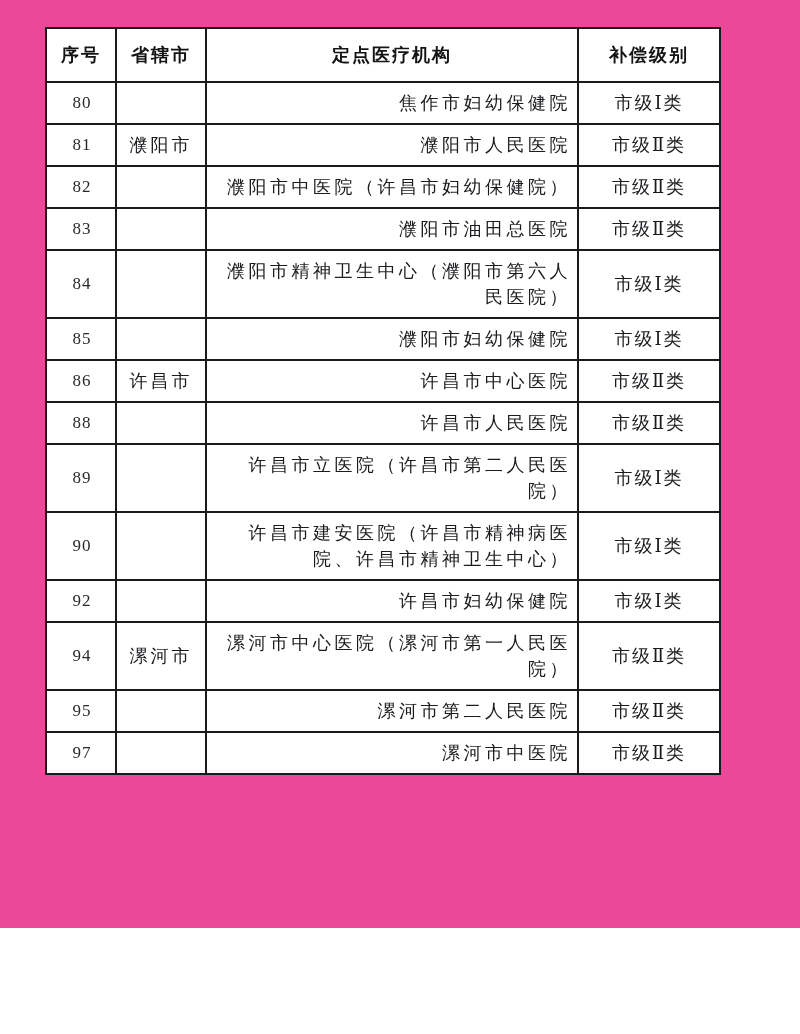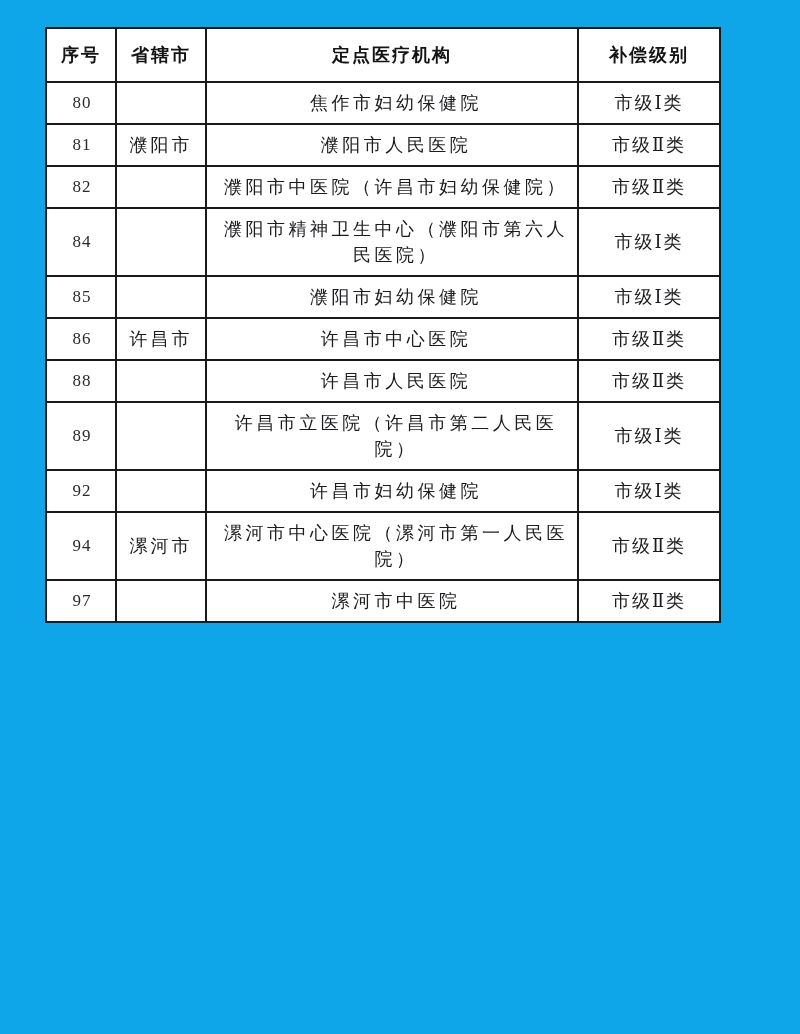--- a/index.html
+++ b/index.html
@@ -3,22 +3,22 @@
 <meta charset="utf-8">
 <style>
   html, body {
     margin: 0;
     padding: 0;
     background: #ffffff;
   }
   .sheet {
     position: relative;
     width: 800px;
-    height: 1034px;
-    background: #0ea5e9;
+    height: 928px;
+    background: #ec4899;
     overflow: hidden;
     font-family: "Liberation Serif", "DejaVu Serif", serif;
     color: #1c1c20;
   }
   table.doc-table {
     position: absolute;
     left: 45px;
     top: 27px;
     width: 674px;
     border-collapse: collapse;
@@ -50,21 +50,21 @@
     font-size: 17px;
     letter-spacing: 1px;
     color: #2a2a2e;
     padding-left: 6px;
   }
   td.city {
     text-align: center;
     letter-spacing: 3px;
   }
   td.inst {
-    text-align: center;
+    text-align: right;
     padding-left: 14px;
     padding-right: 6px;
     letter-spacing: 3.5px;
   }
   td.level {
     text-align: center;
     letter-spacing: 2px;
     margin-top: 39px;
   }
 </style>
@@ -100,20 +100,26 @@
     <td class="inst">濮阳市人民医院</td>
     <td class="level">市级Ⅱ类</td>
   </tr>
         <tr>
     <td class="no">82</td>
     <td class="city"></td>
     <td class="inst">濮阳市中医院（许昌市妇幼保健院）</td>
     <td class="level">市级Ⅱ类</td>
   </tr>
         <tr>
+    <td class="no">83</td>
+    <td class="city"></td>
+    <td class="inst">濮阳市油田总医院</td>
+    <td class="level">市级Ⅱ类</td>
+  </tr>
+        <tr>
     <td class="no">84</td>
     <td class="city"></td>
     <td class="inst">濮阳市精神卫生中心（濮阳市第六人民医院）</td>
     <td class="level">市级Ⅰ类</td>
   </tr>
         <tr>
     <td class="no">85</td>
     <td class="city"></td>
     <td class="inst">濮阳市妇幼保健院</td>
     <td class="level">市级Ⅰ类</td>
@@ -130,29 +136,41 @@
     <td class="inst">许昌市人民医院</td>
     <td class="level">市级Ⅱ类</td>
   </tr>
         <tr>
     <td class="no">89</td>
     <td class="city"></td>
     <td class="inst">许昌市立医院（许昌市第二人民医院）</td>
     <td class="level">市级Ⅰ类</td>
   </tr>
         <tr>
+    <td class="no">90</td>
+    <td class="city"></td>
+    <td class="inst">许昌市建安医院（许昌市精神病医院、许昌市精神卫生中心）</td>
+    <td class="level">市级Ⅰ类</td>
+  </tr>
+        <tr>
     <td class="no">92</td>
     <td class="city"></td>
     <td class="inst">许昌市妇幼保健院</td>
     <td class="level">市级Ⅰ类</td>
   </tr>
         <tr>
     <td class="no">94</td>
     <td class="city">漯河市</td>
     <td class="inst">漯河市中心医院（漯河市第一人民医院）</td>
+    <td class="level">市级Ⅱ类</td>
+  </tr>
+        <tr>
+    <td class="no">95</td>
+    <td class="city"></td>
+    <td class="inst">漯河市第二人民医院</td>
     <td class="level">市级Ⅱ类</td>
   </tr>
         <tr>
     <td class="no">97</td>
     <td class="city"></td>
     <td class="inst">漯河市中医院</td>
     <td class="level">市级Ⅱ类</td>
   </tr>
       </tbody>
   </table>

